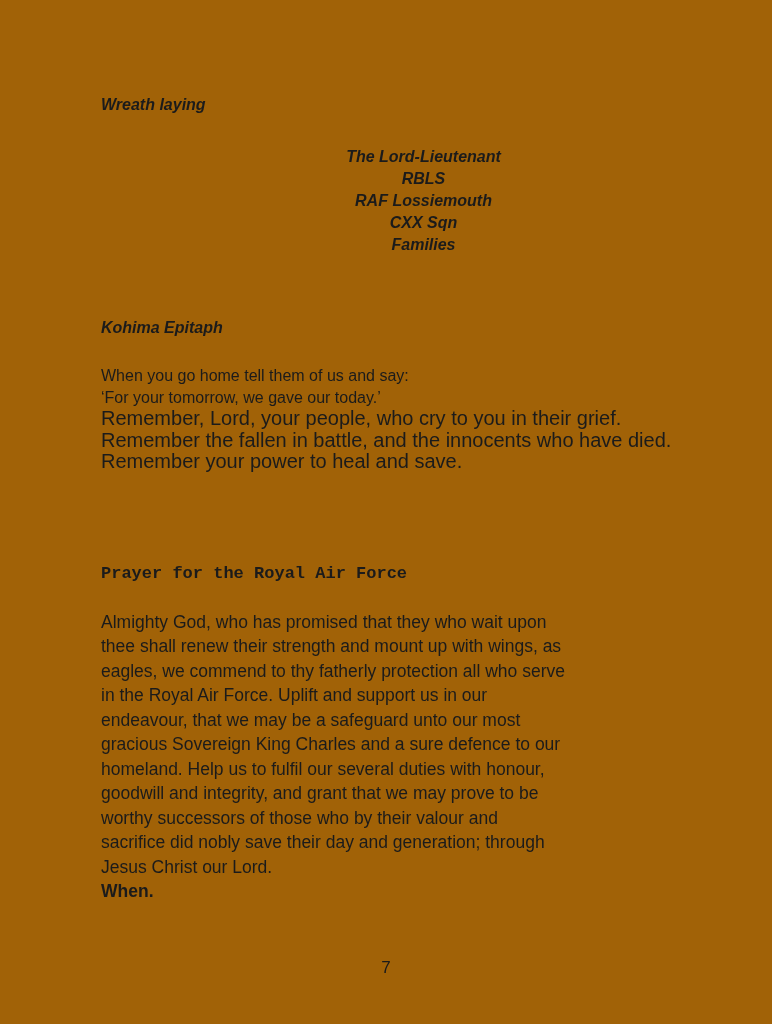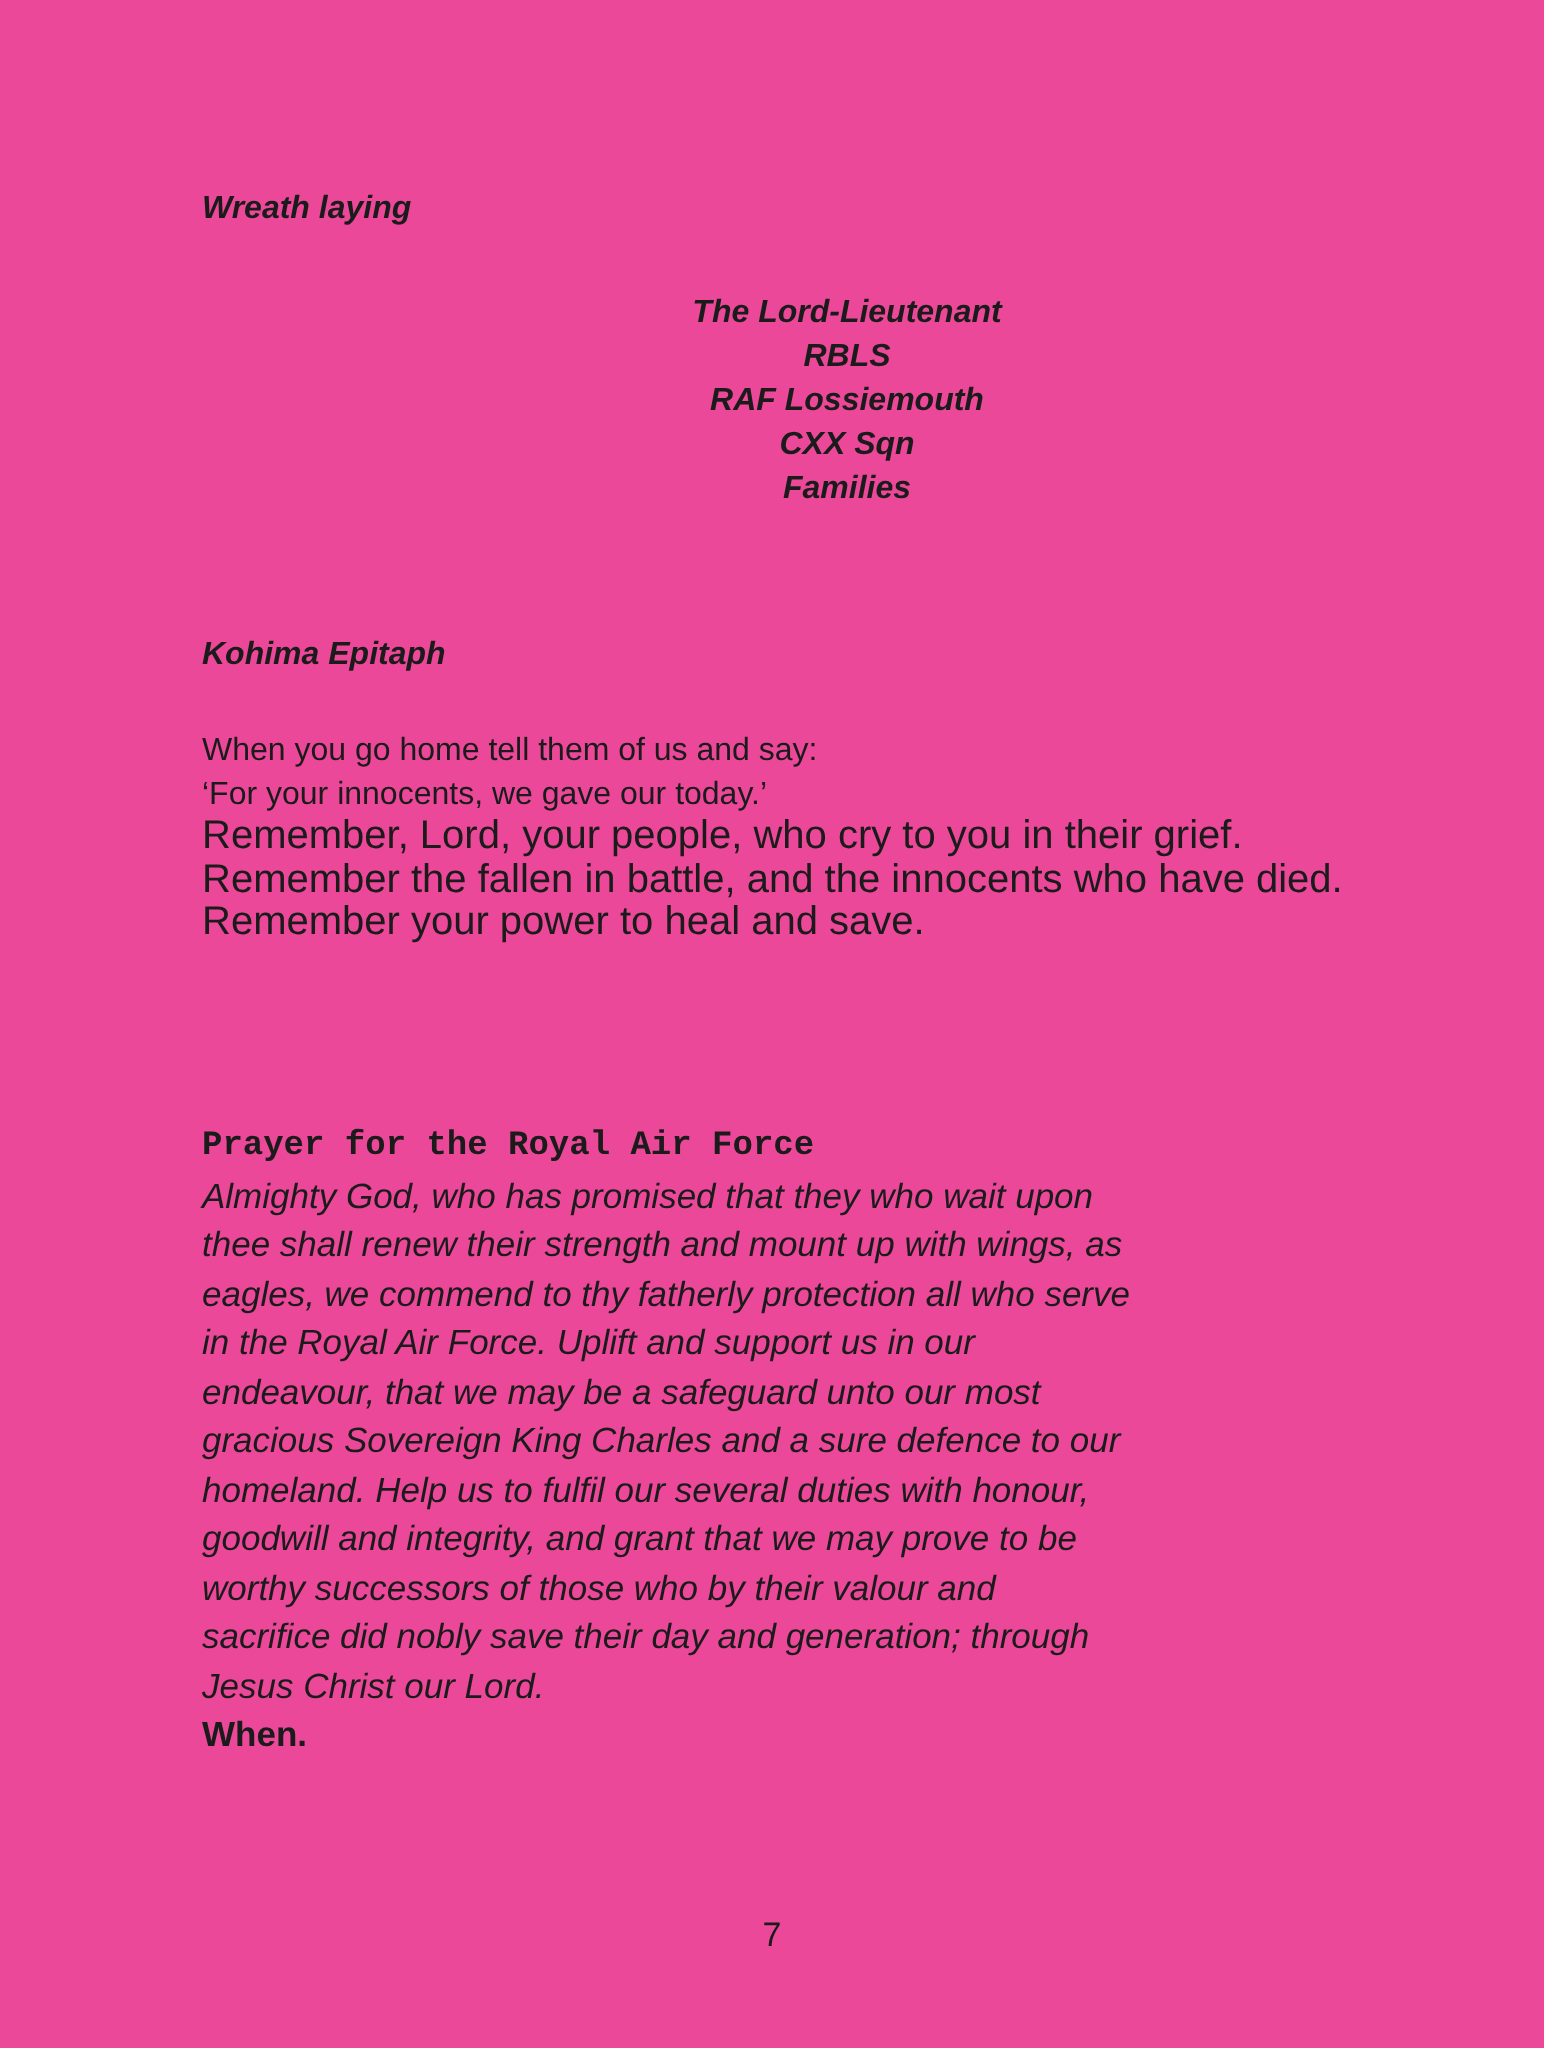--- a/index.html
+++ b/index.html
@@ -4,21 +4,21 @@
 <style>
   html, body {
     margin: 0;
     padding: 0;
     background: #ffffff;
   }
   .page {
     position: relative;
     width: 772px;
     height: 1024px;
-    background: #ec4899;
+    background: #a16207;
     font-family: "Liberation Sans", sans-serif;
     color: #1b1b1b;
     overflow: hidden;
   }
   .content {
     position: absolute;
     top: 0;
     left: 101px;
     width: 580px;
     padding-top: 95px;
@@ -54,25 +54,24 @@
   }
   .prayer-heading {
     margin-top: 91px;
     font-size: 17px;
     line-height: 20px;
     font-weight: bold;
     font-style: normal;
     font-family: Liberation Mono, monospace;
   }
   .prayer-body {
-    margin-top: 2px;
+    margin-top: 26px;
     font-size: 17.5px;
     line-height: 24.5px;
     white-space: pre-line;
-    font-style: italic;
   }
   .amen {
     font-size: 17.5px;
     line-height: 24.5px;
     font-weight: bold;
   }
   .page-number {
     position: absolute;
     top: 958px;
     left: 0;
@@ -94,21 +93,21 @@
       <div>The Lord-Lieutenant</div>
       <div>RBLS</div>
       <div>RAF Lossiemouth</div>
       <div>CXX Sqn</div>
       <div>Families</div>
     </div>
 
     <div class="heading-italic kohima-heading">Kohima Epitaph</div>
 
     <div class="verse">When you go home tell them of us and say:
-‘For your innocents, we gave our today.’</div>
+‘For your tomorrow, we gave our today.’</div>
 
     <div class="response">Remember, Lord, your people, who cry to you in their grief.
 Remember the fallen in battle, and the innocents who have died.
 Remember your power to heal and save.</div>
 
     <div class="prayer-heading">Prayer for the Royal Air Force</div>
 
     <div class="prayer-body">Almighty God, who has promised that they who wait upon
 thee shall renew their strength and mount up with wings, as
 eagles, we commend to thy fatherly protection all who serve

